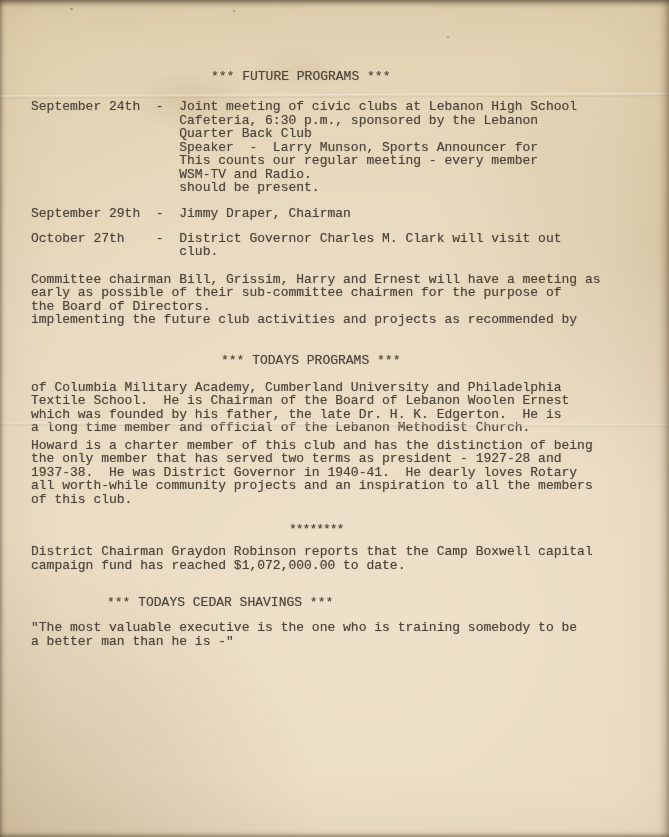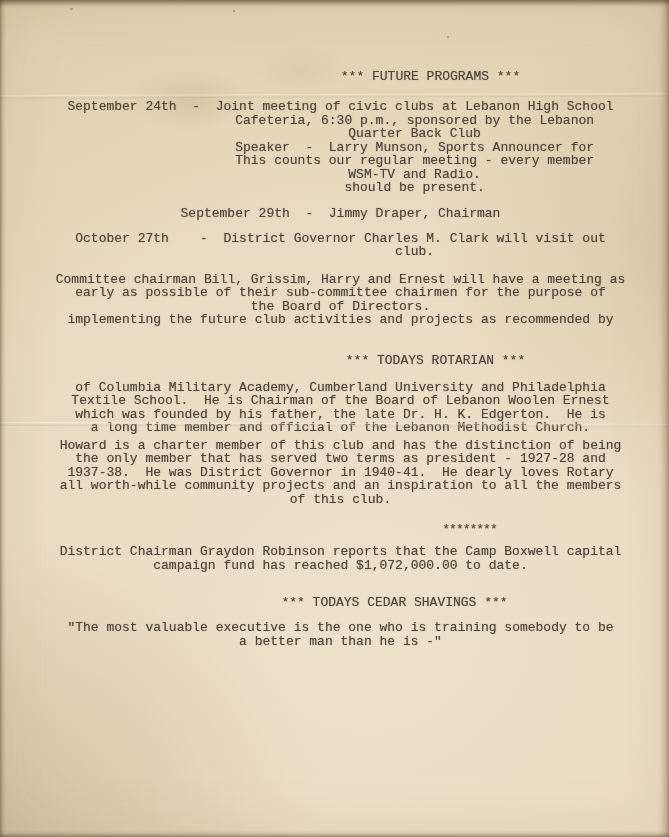--- a/index.html
+++ b/index.html
@@ -51,33 +51,32 @@
     border-radius: 50%;
     background: rgba(92,76,56,0.45);
     pointer-events: none;
   }
   .speck.s1 { left: 70px;  top: 8px;  width: 3px; height: 2px; }
   .speck.s2 { left: 233px; top: 10px; width: 2px; height: 2px; }
   .speck.s3 { left: 447px; top: 36px; width: 2px; height: 2px; }
   .content {
     position: absolute;
     top: 70px;
-    left: 52px;
+    left: 31px;
     right: 40px;
     text-shadow: 0 0 1px rgba(79,71,61,0.55);
-    text-align: center;
   }
   .line {
     white-space: pre;
     height: 13.5px;
   }
   .heading-fp    { margin-left: 180px; }
   .heading-rot   { margin-top: 27px;   margin-left: 190px; }
   .heading-sep   { margin-top: 17px;   margin-left: 258px; letter-spacing: -1px; }
-  .heading-cedar { margin-top: 24px;   margin-left: 108px; }
+  .heading-cedar { margin-top: 24px;   margin-left: 76px; }
   .block-next-week    { margin-top: 17.5px; }
   .block-sept24       { margin-top: 16.5px; }
   .block-sept29       { margin-top: 12px; }
   .block-oct27        { margin-top: 11.5px; }
   .block-committee    { margin-top: 14px; }
   .block-rotarian-p1  { margin-top: 13.5px; }
   .block-rotarian-p2  { margin-top: 4px; }
   .block-boxwell      { margin-top: 8.5px; }
   .block-quote        { margin-top: 11.5px; }
 </style>
@@ -110,21 +109,21 @@
       <div class="line">                   club.</div>
     </section>
 
     <section class="block-committee">
       <div class="line">Committee chairman Bill, Grissim, Harry and Ernest will have a meeting as</div>
       <div class="line">early as possible of their sub-committee chairmen for the purpose of</div>
       <div class="line">the Board of Directors.</div>
       <div class="line">implementing the future club activities and projects as recommended by</div>
     </section>
 
-    <div class="line heading-rot">*** TODAYS ROTARIAN ***</div>
+    <div class="line heading-rot">*** TODAYS PROGRAMS ***</div>
 
     <section class="block-rotarian-p1">
       <div class="line">of Columbia Military Academy, Cumberland University and Philadelphia</div>
       <div class="line">Textile School.  He is Chairman of the Board of Lebanon Woolen Ernest</div>
       <div class="line">which was founded by his father, the late Dr. H. K. Edgerton.  He is</div>
       <div class="line">a long time member and official of the Lebanon Methodist Church.</div>
     </section>
 
     <section class="block-rotarian-p2">
       <div class="line">Howard is a charter member of this club and has the distinction of being</div>

